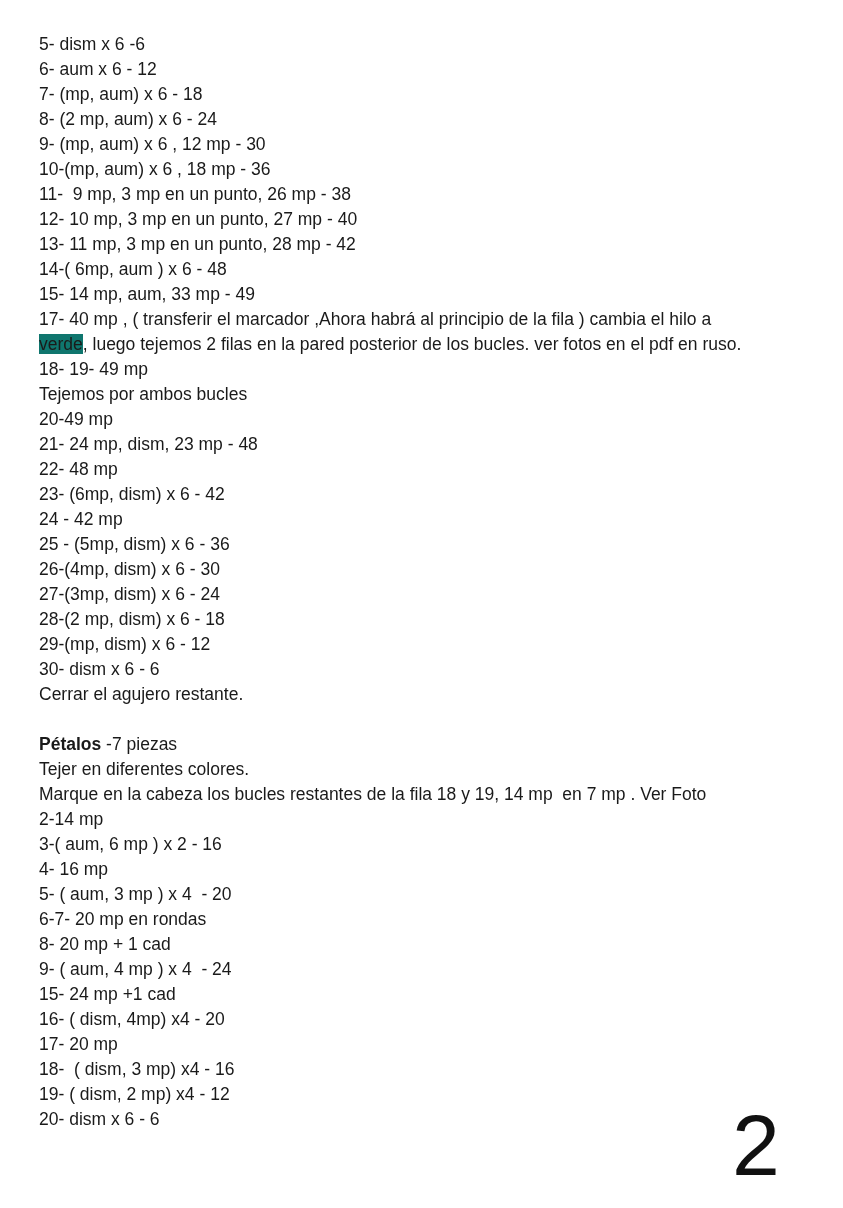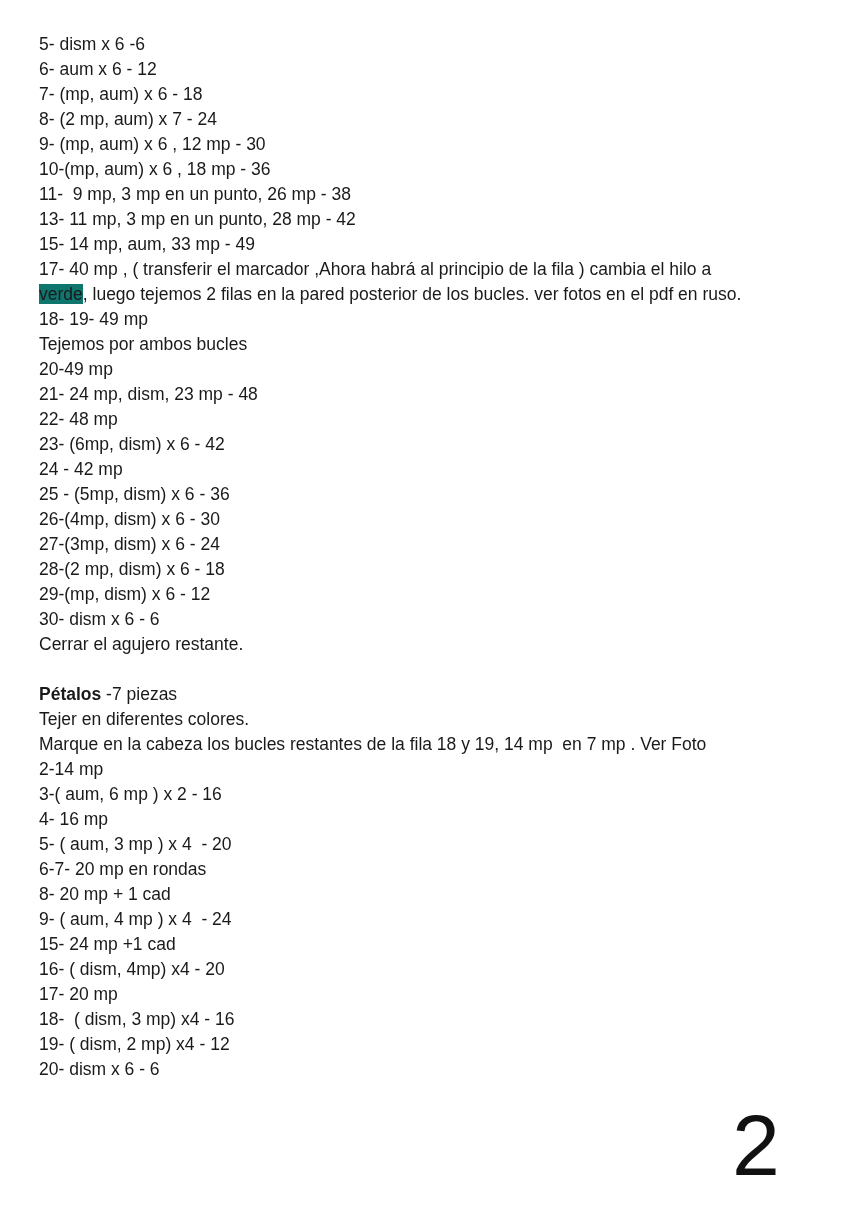--- a/index.html
+++ b/index.html
@@ -48,25 +48,27 @@
   </style>
 </head>
 <body>
 
 <div class="page">
 
   <div>
     <div class="line">5- dism x 6 -6</div>
     <div class="line">6- aum x 6 - 12</div>
     <div class="line">7- (mp, aum) x 6 - 18</div>
-    <div class="line">8- (2 mp, aum) x 7 - 24</div>
+    <div class="line">8- (2 mp, aum) x 6 - 24</div>
     <div class="line">9- (mp, aum) x 6 , 12 mp - 30</div>
     <div class="line">10-(mp, aum) x 6 , 18 mp - 36</div>
     <div class="line">11-  9 mp, 3 mp en un punto, 26 mp - 38</div>
+    <div class="line">12- 10 mp, 3 mp en un punto, 27 mp - 40</div>
     <div class="line">13- 11 mp, 3 mp en un punto, 28 mp - 42</div>
+    <div class="line">14-( 6mp, aum ) x 6 - 48</div>
     <div class="line">15- 14 mp, aum, 33 mp - 49</div>
   </div>
 
   <div>
     <div class="line">17- 40 mp , ( transferir el marcador ,Ahora habrá al principio de la fila ) cambia el hilo a</div>
     <div class="line"><span class="hl">verde</span><span>, luego tejemos 2 filas en la pared posterior de los bucles. ver fotos en el pdf en ruso.</span></div>
   </div>
 
   <div>
     <div class="line">18- 19- 49 mp</div>

